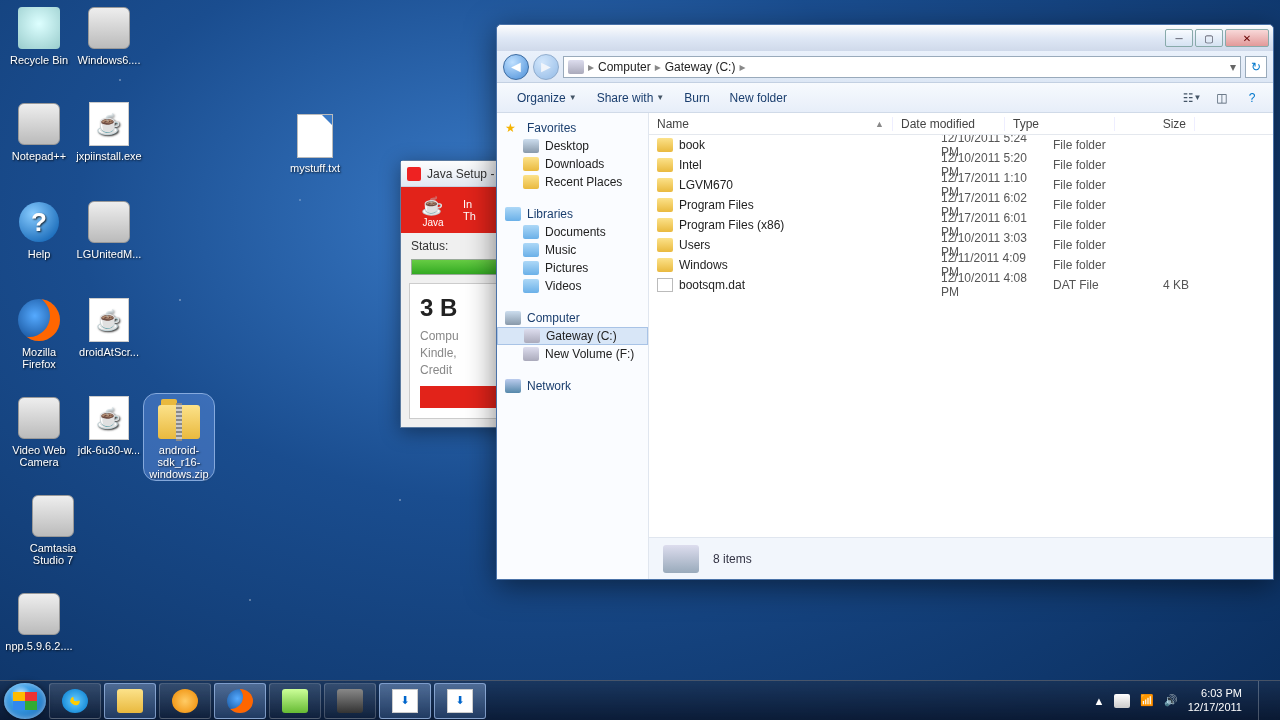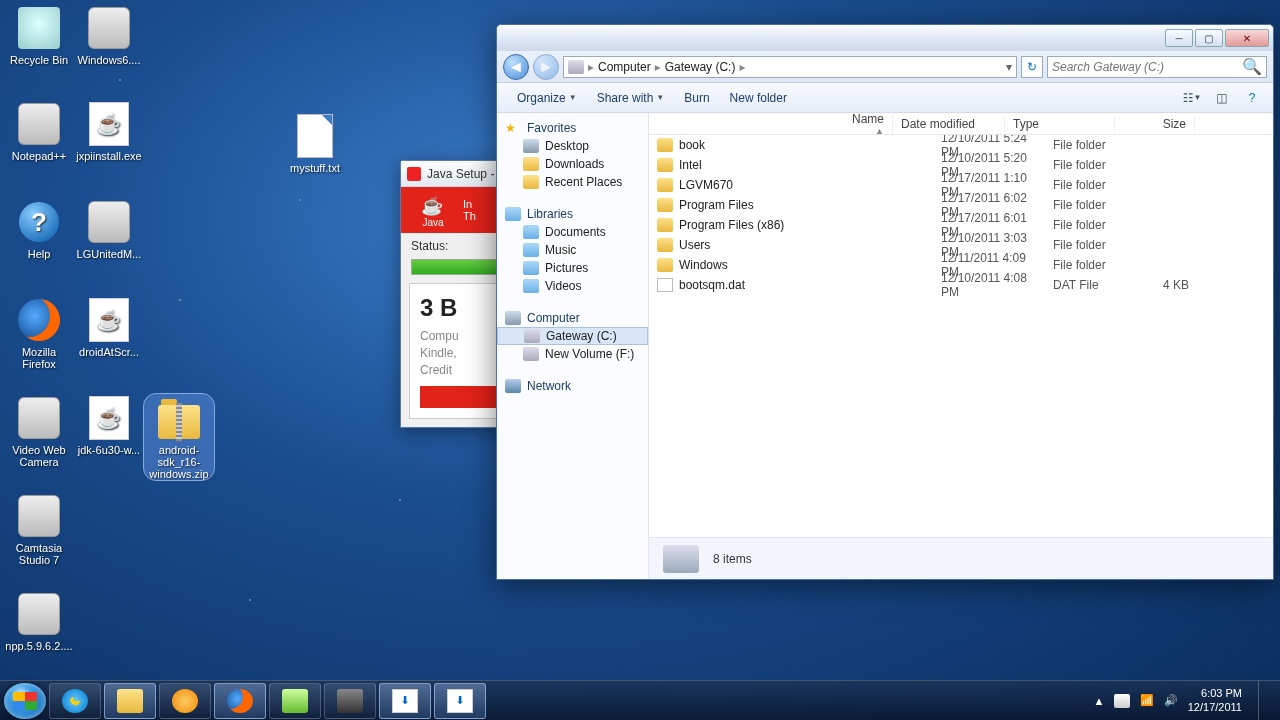--- a/index.html
+++ b/index.html
@@ -74,21 +74,21 @@
 .ni{width:16px;height:14px;display:inline-block;}
 .ni.star{color:#f5b301;}
 .ni.folder{background:linear-gradient(#fce28a,#e9b93e);border-radius:2px;}
 .ni.drive{background:linear-gradient(#dde,#aab);border-radius:2px;}
 .ni.lib{background:linear-gradient(#add8f7,#6ab0e8);border-radius:2px;}
 .ni.comp{background:linear-gradient(#cde,#89a);border-radius:2px;}
 .ni.net{background:linear-gradient(#bce,#58a);border-radius:2px;}
 .filepane{flex:1;display:flex;flex-direction:column;}
 .colhdr{height:22px;border-bottom:1px solid #e4e8ee;display:flex;font-size:12px;color:#444;align-items:center;}
 .colhdr > div{padding:0 8px;border-right:1px solid #eef;}
-.col-name{width:244px;display:flex;align-items:flex-end;flex-direction:column;} .col-date{width:112px;} .col-type{width:110px;} .col-size{width:80px;text-align:right;}
+.col-name{width:244px;display:flex;align-items:center;} .col-date{width:112px;} .col-type{width:110px;} .col-size{width:80px;text-align:right;}
 .rows{flex:1;overflow:auto;}
 .frow{display:flex;font-size:12px;color:#222;align-items:center;height:20px;cursor:pointer;}
 .frow > div{padding:0 8px;}
 .fname{width:244px;display:flex;align-items:center;gap:6px;}
 .fdate{width:112px;color:#555;margin-left:40px;} .ftype{width:110px;color:#555;} .fsize{width:80px;text-align:left;color:#555;}
 .ficon{width:16px;height:14px;display:inline-block;}
 .ficon.folder{background:linear-gradient(#fce28a,#e9b93e);border-radius:2px;}
 .ficon.file{background:#fff;border:1px solid #bbb;}
 .statusbar{height:42px;border-top:1px solid #e0e6ef;background:#f2f6fc;display:flex;align-items:center;padding:0 14px;gap:14px;font-size:12px;color:#334;}
 .statusbar .drvicon{width:36px;height:28px;background:linear-gradient(#dde,#9ab);border-radius:3px;}
@@ -176,21 +176,21 @@
         <div class="java-icon">☕</div>
       </div>
       <div>jdk-6u30-w...</div>
     </div>
     <div class="dicon selected" style="left: 144px; top: 394px;">
       <div class="glyph">
         <div class="folder-zip"></div>
       </div>
       <div>android-sdk_r16-windows.zip</div>
     </div>
-    <div class="dicon" style="left: 4px; top: 492px;">
+    <div class="dicon" style="left: 18px; top: 492px;">
       <div class="glyph">
         <div class="generic-app"></div>
       </div>
       <div>Camtasia Studio 7</div>
     </div>
     <div class="dicon" style="left: 4px; top: 590px;">
       <div class="glyph">
         <div class="generic-app"></div>
       </div>
       <div>npp.5.9.6.2....</div>
@@ -237,24 +237,20 @@
     <div class="addrbox">
       <span class="ni drive"></span>
       <span class="sep">▸</span>
       <span>Computer</span>
       <span class="sep">▸</span>
       <span>Gateway (C:)</span>
       <span class="sep">▸</span>
       <span class="drop">▾</span>
     </div>
     <div class="refresh">↻</div>
-    <div class="searchbox">
-      <input placeholder="Search Gateway (C:)" style="">
-      <span style="color:#07a">🔍</span>
-    </div>
   </div>
   <div class="ex-toolbar">
     <div class="tbitem">
         <span>Organize</span>
         <span class="dd">▼</span>
       </div>
     <div class="tbitem">
         <span>Share with</span>
         <span class="dd">▼</span>
       </div>

